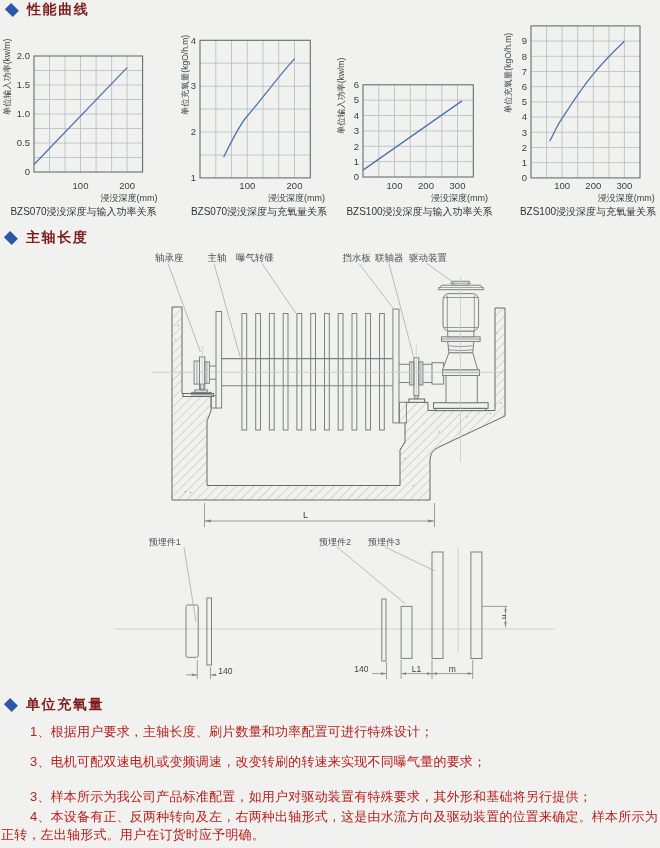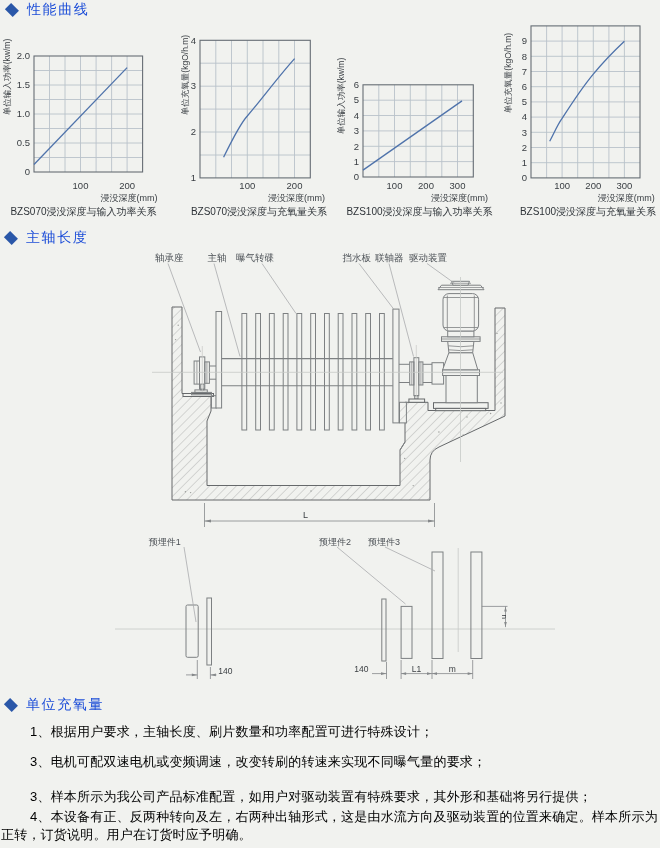--- a/index.html
+++ b/index.html
@@ -1,31 +1,31 @@
 <!DOCTYPE html>
 <html><head><meta charset="utf-8"><style>
 html,body{margin:0;padding:0}
 body{width:660px;height:848px;background:#f1f2ef;font-family:"Liberation Sans",sans-serif;position:relative;overflow:hidden}
-.hdr{position:absolute;font-size:14px;font-weight:normal;color:#1d4ed8;letter-spacing:1.6px;white-space:nowrap;padding-left:22px}
+.hdr{position:absolute;font-size:14px;font-weight:bold;color:#7f1d1d;letter-spacing:1.6px;white-space:nowrap;padding-left:22px}
 .dmnd{position:absolute;width:9.8px;height:9.8px;background:#2a57a8;transform:rotate(45deg) scale(1.1,0.88)}
-.bt{position:absolute;font-size:13px;color:#000000;letter-spacing:0.2px;white-space:nowrap}
+.bt{position:absolute;font-size:13px;color:#b91c1c;letter-spacing:0.2px;white-space:nowrap}
 svg{position:absolute;left:0;top:0}
 </style></head>
 <body>
 <div class="dmnd" style="left:7px;top:4.5px"></div>
 <div class="hdr" style="left:5px;top:1px">性能曲线</div>
 <div class="dmnd" style="left:6px;top:232.5px"></div>
 <div class="hdr" style="left:4px;top:229px">主轴长度</div>
 <div class="dmnd" style="left:6px;top:700px"></div>
 <div class="hdr" style="left:4px;top:696px">单位充氧量</div>
 <div class="bt" style="left:30px;top:723px">1、根据用户要求，主轴长度、刷片数量和功率配置可进行特殊设计；</div>
 <div class="bt" style="left:30px;top:752.5px">3、电机可配双速电机或变频调速，改变转刷的转速来实现不同曝气量的要求；</div>
 <div class="bt" style="left:30px;top:788px">3、样本所示为我公司产品标准配置，如用户对驱动装置有特殊要求，其外形和基础将另行提供；</div>
 <div class="bt" style="left:30px;top:808px">4、本设备有正、反两种转向及左，右两种出轴形式，这是由水流方向及驱动装置的位置来确定。样本所示为</div>
-<div class="bt" style="left:1px;top:826px">正转，订货说明。用户在订货时应予明确。</div>
+<div class="bt" style="left:1px;top:826px">正转，左出轴形式。用户在订货时应予明确。</div>
 <svg width="660" height="848" viewBox="0 0 660 848">
 <defs>
 <pattern id="hatch" patternUnits="userSpaceOnUse" width="6.3" height="6.3" patternTransform="rotate(45)">
 <rect width="6.3" height="6.3" fill="#f1f2ef"></rect>
 <line x1="0" y1="0" x2="0" y2="6.3" stroke="#aaaca9" stroke-width="0.85"></line>
 </pattern>
 </defs>
 <line x1="49.5" y1="56" x2="49.5" y2="172" stroke="#b9c2c9" stroke-width="0.9"></line>
 <line x1="65.0" y1="56" x2="65.0" y2="172" stroke="#b9c2c9" stroke-width="0.9"></line>
 <line x1="80.5" y1="56" x2="80.5" y2="172" stroke="#b9c2c9" stroke-width="0.9"></line>

